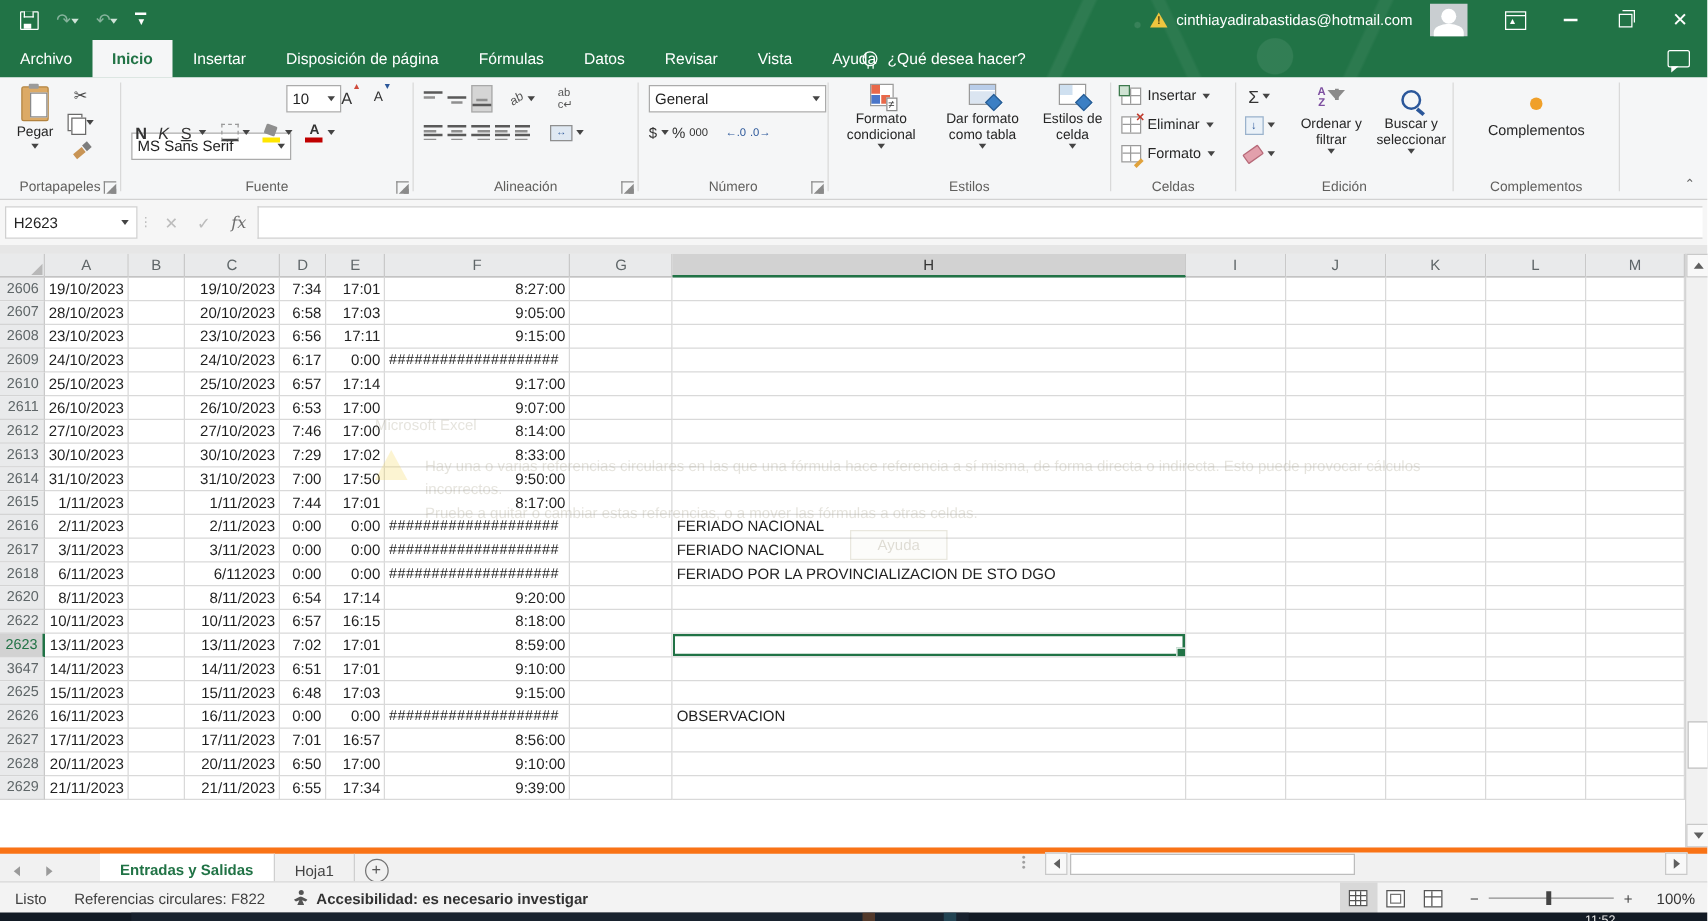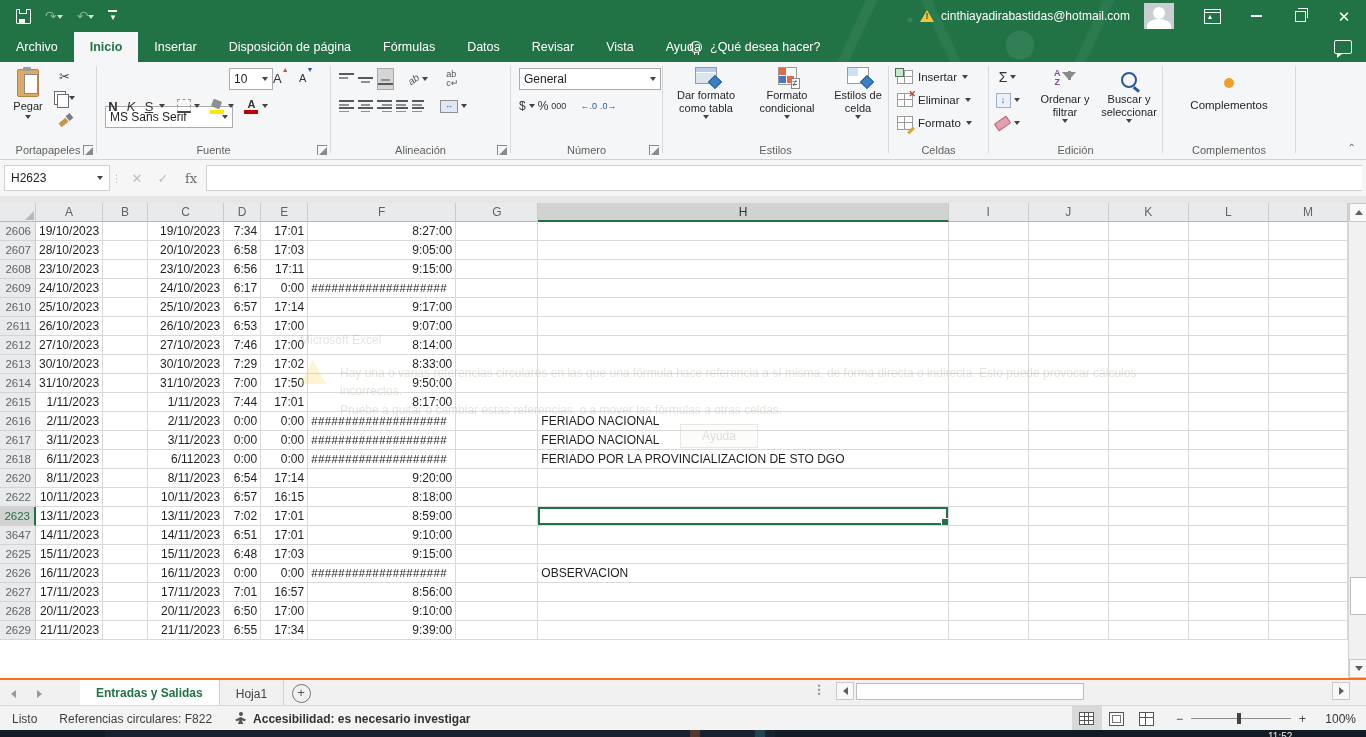--- a/index.html
+++ b/index.html
@@ -123,21 +123,21 @@
   .icon-search{width:12px;height:12px;border:2px solid #2b579a;border-radius:50%;position:relative;}
   .icon-search:after{content:"";position:absolute;right:-5px;bottom:-4px;width:7px;height:2.5px;background:#2b579a;transform:rotate(40deg);}
   .dot-orange{width:10px;height:10px;border-radius:50%;background:#f0a029;}
   .collapse-rib{position:absolute;right:10px;bottom:6px;color:#666;font-size:10px;}
 
   
   .fxrow{position:absolute;left:0;top:160px;width:1366px;height:36px;background:#f6f6f6;display:flex;align-items:center;}
   .namebox{width:92px;height:24px;background:#fff;border:1px solid #d0d0d0;margin-left:4px;display:flex;align-items:center;justify-content:space-between;padding:0 6px;font-size:12px;color:#222;}
   .fxdots{width:14px;text-align:center;color:#b9b9b9;font-size:10px;letter-spacing:1px;}
   .fxbtn{width:26px;text-align:center;color:#bdbdbd;font-size:13px;}
-  .fxlabel{font-family:"DejaVu Serif",serif;font-size:13px;color:#6e6e6e;width:30px;text-align:center;}
+  .fxlabel{font-family:"DejaVu Serif",serif;font-style:italic;font-size:13px;color:#6e6e6e;width:30px;text-align:center;}
   .fxinput{flex:1;height:24px;background:#fff;border:1px solid #d0d0d0;border-right:none;margin-right:4px;font-size:12px;padding:0 6px;color:#222;}
   .gapstrip{position:absolute;left:0;top:196px;width:1366px;height:7px;background:#e6e6e6;border-bottom:1px solid #cfcfcf;}
 
   
   .gridwrap{position:absolute;left:0;top:203px;width:1348px;height:475px;overflow:hidden;background:#fff;}
   table.sheet{border-collapse:separate;border-spacing:0;table-layout:fixed;width:1348px;font-size:12px;color:#1f1f1f;}
   table.sheet th,table.sheet td{padding:0 3px;overflow:hidden;white-space:nowrap;font-weight:normal;}
   table.sheet thead th{height:17px;background:#e9eaeb;border-right:1px solid #c9c9c9;border-bottom:1px solid #b6b6b6;color:#5f6668;text-align:center;font-size:12px;}
   table.sheet thead th.ch-sel{background:#d2d2d2;border-bottom:2px solid #217346;color:#333;}
   table.sheet thead th.corner{background:#e9eaeb;position:relative;}
@@ -158,21 +158,21 @@
   
   .vscroll{position:absolute;left:1348px;top:203px;width:18px;height:475px;background:#f1f1f1;border-left:1px solid #d4d4d4;}
   .vsbtn{position:absolute;left:0;width:17px;height:17px;background:#f8f8f8;border:1px solid #c9c9c9;display:flex;align-items:center;justify-content:center;}
   .arr-up{width:0;height:0;border-left:4px solid transparent;border-right:4px solid transparent;border-bottom:5px solid #5f5f5f;}
   .arr-dn{width:0;height:0;border-left:4px solid transparent;border-right:4px solid transparent;border-top:5px solid #5f5f5f;}
   .arr-lf{width:0;height:0;border-top:4px solid transparent;border-bottom:4px solid transparent;border-right:5px solid #5f5f5f;}
   .arr-rt{width:0;height:0;border-top:4px solid transparent;border-bottom:4px solid transparent;border-left:5px solid #5f5f5f;}
   .vthumb{position:absolute;left:1px;top:374px;width:15px;height:36px;background:#fff;border:1px solid #bdbdbd;}
 
   
-  .sheetbar{position:absolute;left:0;top:678px;width:1366px;height:27px;background:#f1f1f1;border-top:2px solid #f97316;display:flex;align-items:stretch;font-size:12px;color:#444;}
+  .sheetbar{position:absolute;left:0;top:678px;width:1366px;height:27px;background:#f1f1f1;border-top:5px solid #f97316;display:flex;align-items:stretch;font-size:12px;color:#444;}
   .navarr{width:26px;display:flex;align-items:center;justify-content:center;color:#9a9a9a;}
   .stab{padding:0 16px;display:flex;align-items:center;border-right:1px solid #cfcfcf;}
   .stab.active{background:#fff;color:#217346;font-weight:700;border-bottom:2px solid #217346;}
   .addsheet{width:34px;display:flex;align-items:center;justify-content:center;}
   .addsheet span{width:17px;height:17px;border:1px solid #757575;border-radius:50%;color:#555;font-size:13px;line-height:15px;text-align:center;}
   .splitdots{position:absolute;left:816px;top:684px;color:#a0a0a0;font-size:9px;letter-spacing:0;line-height:4px;text-align:center;width:6px;}
   .hscroll{position:absolute;left:836px;top:682px;width:514px;height:18px;background:#f1f1f1;display:flex;align-items:center;}
   .hsbtn{width:16px;height:16px;background:#f8f8f8;border:1px solid #c9c9c9;display:flex;align-items:center;justify-content:center;}
   .htrack{flex:1;height:16px;position:relative;}
   .hthumb{position:absolute;left:2px;top:0;width:226px;height:15px;background:#fff;border:1px solid #bdbdbd;}
@@ -386,28 +386,28 @@
         <span class="mini" style="font-size:9px;color:#2b579a;">←.0</span>
         <span class="mini" style="font-size:9px;color:#2b579a;">.0→</span>
       </div>
       <div class="glabel">Número</div>
       <span class="launcher"></span>
     </div>
     <span class="gsep" style="left:662px;"></span>
 
     <div class="rgroup" style="left:663px;width:225px;">
       <div style="position:absolute;left:2px;top:0;display:flex;">
+        <div class="bigbtn" style="width:80px;">
+          <span class="icon-cf"></span>
+          <span style="margin-top:4px;">Formato condicional</span>
+          <span class="chev" style="margin-top:1px;"></span>
+        </div>
         <div class="bigbtn" style="width:82px;">
           <span class="icon-fat"></span>
           <span style="margin-top:5px;">Dar formato como tabla</span>
-          <span class="chev" style="margin-top:1px;"></span>
-        </div>
-        <div class="bigbtn" style="width:80px;">
-          <span class="icon-cf"></span>
-          <span style="margin-top:4px;">Formato condicional</span>
           <span class="chev" style="margin-top:1px;"></span>
         </div>
         <div class="bigbtn" style="width:62px;">
           <span class="icon-cs"></span>
           <span style="margin-top:5px;">Estilos de celda</span>
           <span class="chev" style="margin-top:1px;"></span>
         </div>
       </div>
       <div class="glabel">Estilos</div>
     </div>

